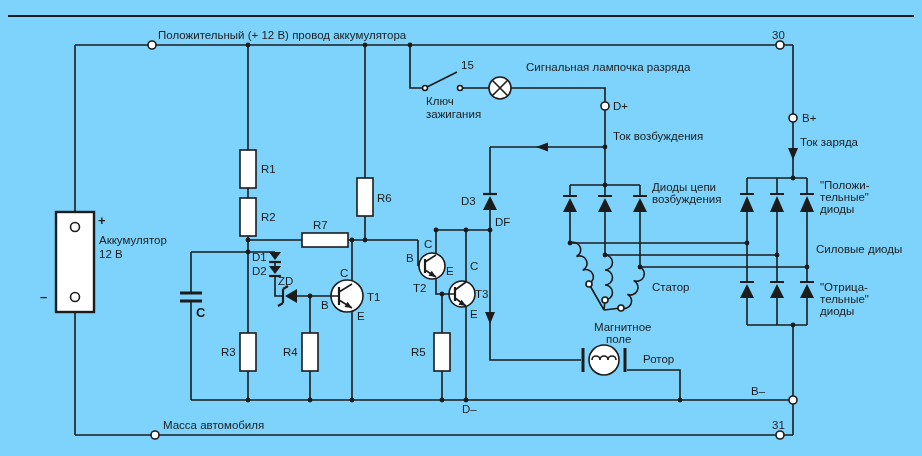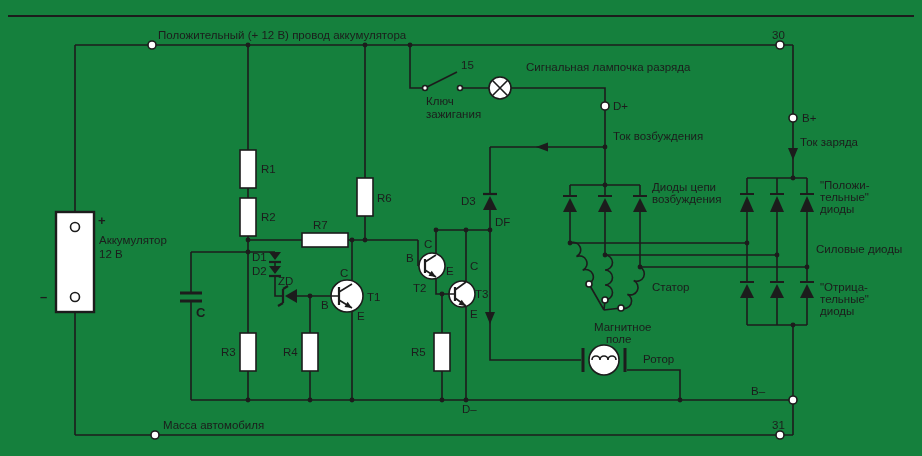--- a/index.html
+++ b/index.html
@@ -1,16 +1,16 @@
 <!DOCTYPE html>
 <html><head>
 <meta charset="utf-8">
 <style>
   html,body{margin:0;padding:0;background:#ffffff;}
-  .page{position:relative;width:922px;height:456px;background:#15803d;overflow:hidden;}
+  .page{position:relative;width:922px;height:456px;background:#7dd3fc;overflow:hidden;}
   svg{position:absolute;left:0;top:0;}
   svg text{font-family:"Liberation Sans","DejaVu Sans",sans-serif;font-size:11.5px;fill:#1c1c1c;}
   svg text.big{font-size:13px;font-weight:bold;}
   .w{stroke:#1c1c1c;stroke-width:1.6;fill:none;}
   .w2{stroke:#1c1c1c;stroke-width:2.2;fill:none;}
   .w3{stroke:#1c1c1c;stroke-width:3;fill:none;}
   .box{fill:#ffffff;stroke:#1c1c1c;stroke-width:1.6;}
   .oc{fill:#ffffff;stroke:#1c1c1c;stroke-width:1.6;}
   .j{fill:#1c1c1c;stroke:none;}
   .tri{fill:#1c1c1c;stroke:none;}

